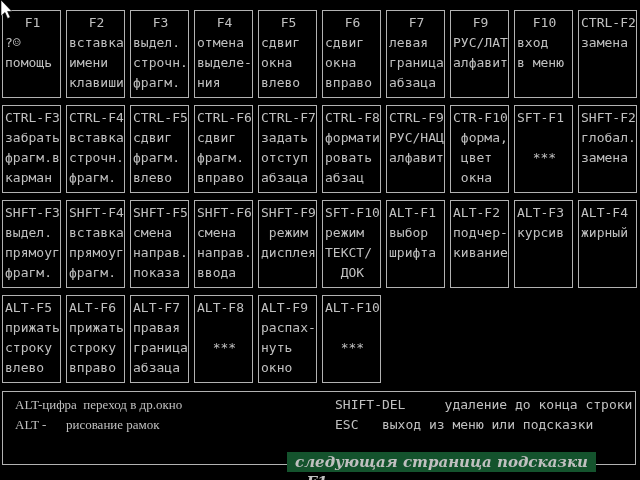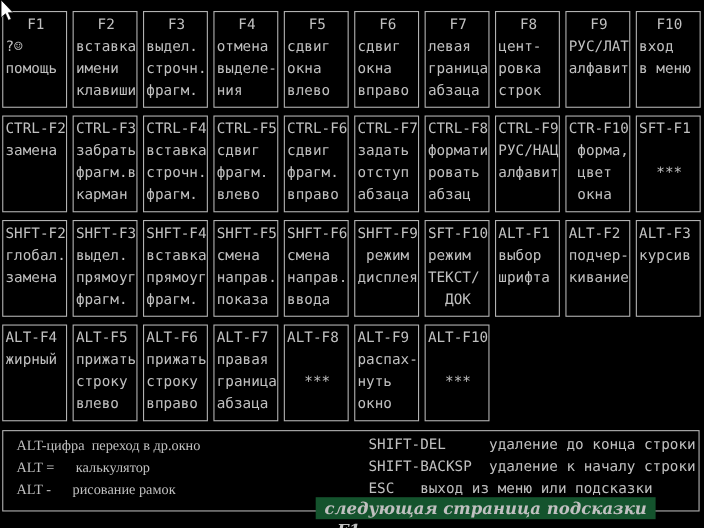--- a/index.html
+++ b/index.html
@@ -75,26 +75,20 @@
         <span class="cline">окна</span>
         <span class="cline">вправо</span>
       </div>
       <div class="hcell row-plain">
         <span class="key">F7</span>
         <span class="cline">левая</span>
         <span class="cline">граница</span>
         <span class="cline">абзаца</span>
       </div>
       <div class="hcell row-plain">
-        <span class="key">F8</span>
-        <span class="cline">цент-</span>
-        <span class="cline">ровка</span>
-        <span class="cline">строк</span>
-      </div>
-      <div class="hcell row-plain">
         <span class="key">F9</span>
         <span class="cline">РУС/ЛАТ</span>
         <span class="cline">алфавит</span>
         <span class="cline"></span>
       </div>
       <div class="hcell row-plain">
         <span class="key">F10</span>
         <span class="cline">вход</span>
         <span class="cline">в меню</span>
         <span class="cline"></span>
@@ -262,24 +256,20 @@
         <span class="cline"></span>
       </div>
     </div>
 
   <div class="footer-box">
     <div class="footer-line">
       <span class="fl-left">ALT-цифра  переход в др.окно</span>
       <span class="fl-right">SHIFT-DEL     удаление до конца строки</span>
     </div>
     <div class="footer-line">
-      <span class="fl-left">ALT =      калькулятор</span>
-      <span class="fl-right">SHIFT-BACKSP  удаление к началу строки</span>
-    </div>
-    <div class="footer-line">
       <span class="fl-left">ALT -      рисование рамок</span>
       <span class="fl-right">ESC   выход из меню или подсказки</span>
     </div>
   </div>
 
   <div class="status-line">следующая страница подсказки - F1</div>
 
   <svg class="mouse-cursor" viewBox="0 0 14 20">
     <polygon points="1,0 1,16 5,12.5 7.6,18.5 10.2,17.3 7.6,11.5 12,11.5" fill="#ffffff" stroke="#000000" stroke-width="0.6"></polygon>
   </svg>

